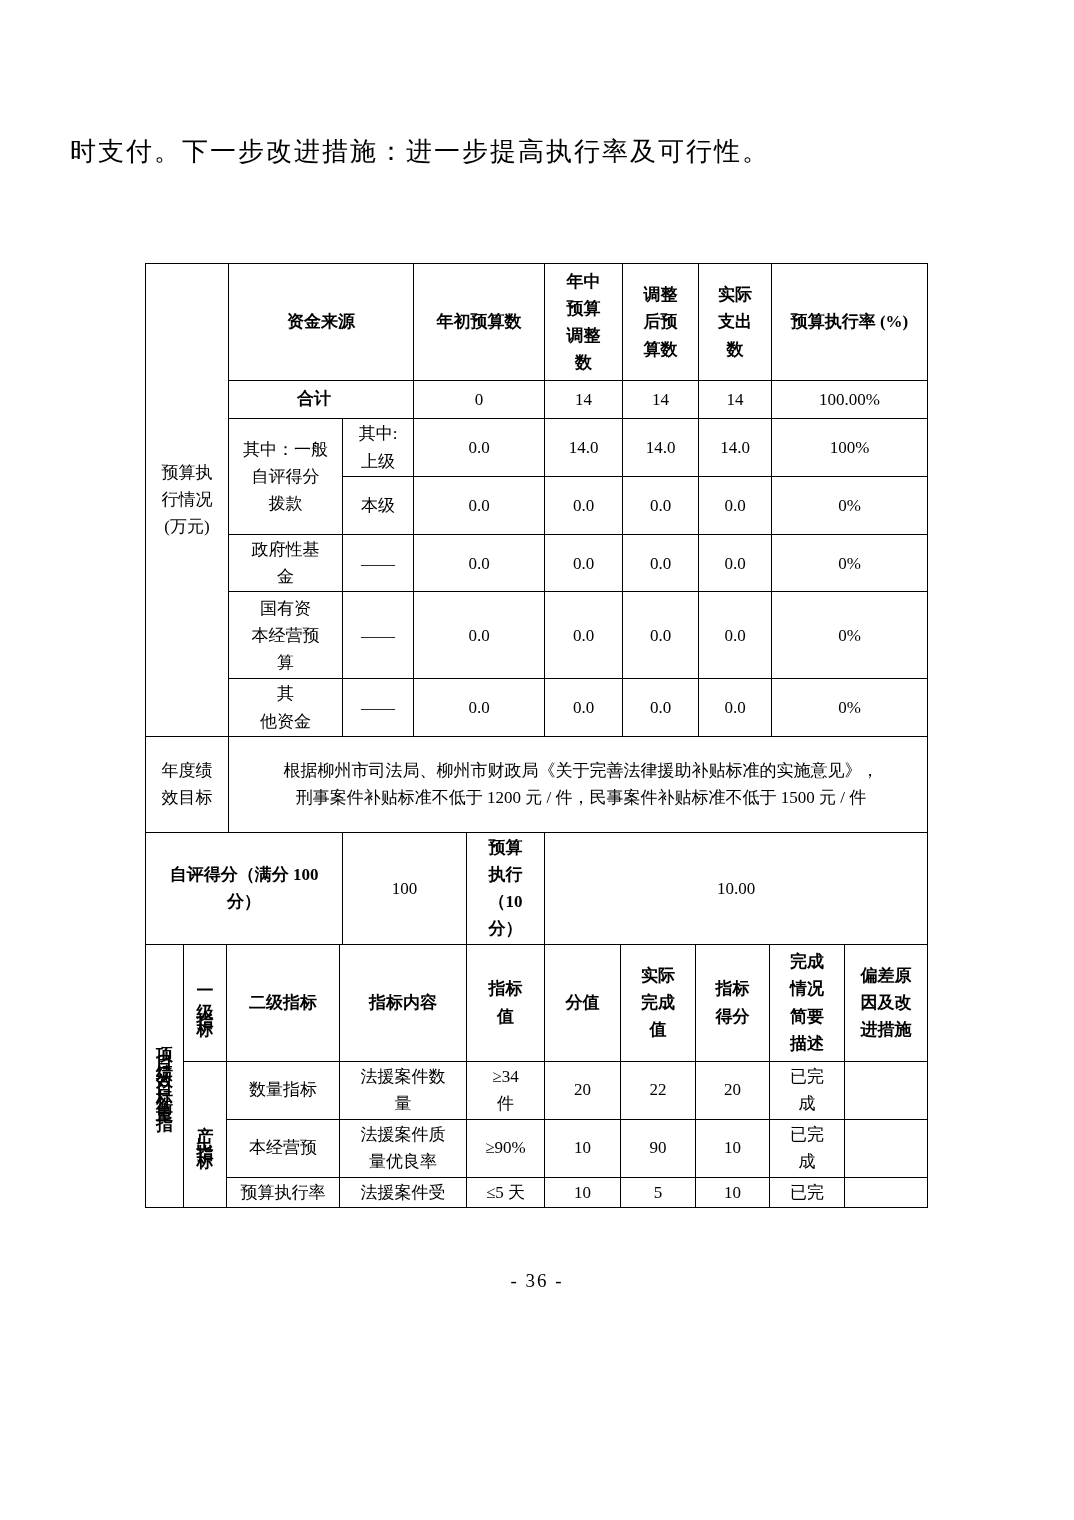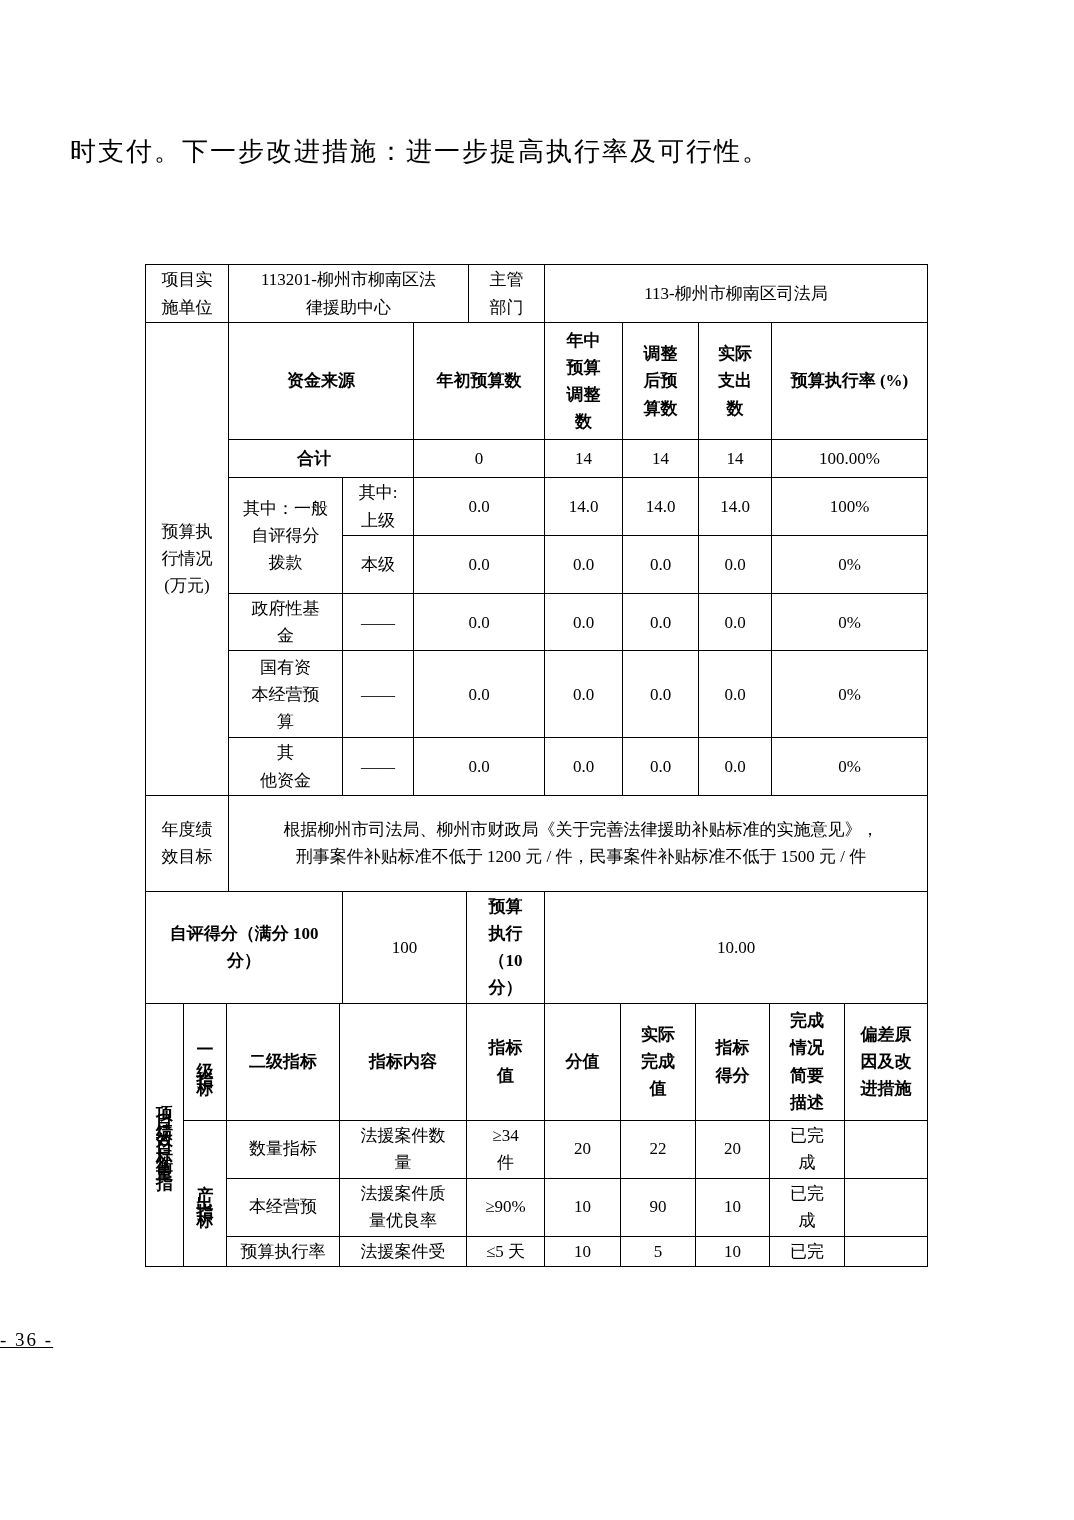--- a/index.html
+++ b/index.html
@@ -22,57 +22,48 @@
     border:1px solid #000;
     text-align:center; vertical-align:middle;
     font-size:17px; line-height:1.6;
     padding:1px 4px;
     white-space:pre-line;
     overflow:hidden;
     word-break:break-all;
   }
   .b { font-weight:bold; }
   .l { text-align:left; }
-  .r { text-align:right; padding-right:18px !important; }
+  .r { text-align:right; padding-right:18px !important;font-family:Liberation Mono, monospace; }
   .vb { vertical-align:bottom; }
   .vt { vertical-align:top; }
   .title-cell { font-size:30px; font-weight:bold; letter-spacing:1px; }
   .vtext {
     writing-mode:vertical-lr; text-orientation:upright;
     letter-spacing:0.5em; font-weight:bold; display:inline-block;
   }
-  .pagenum { margin:62px 0 0 0; width:1074px; text-align:left; font-size:19px; letter-spacing:2px;text-decoration:underline; }
+  .pagenum { margin:62px 0 0 0; width:1074px; text-align:center; font-size:19px; letter-spacing:2px; }
 </style>
 </head>
 <body>
 
 <div>
 
   <p class="lead">时支付。下一步改进措施：进一步提高执行率及可行性。</p>
 
   <div class="doc">
 
 
     <table class="tbl">
       <colgroup>
         <col style="width:83px">
           <col style="width:240px">
           <col style="width:76px">
           <col style="width:383px">
       </colgroup>
       <tbody>
-      <tr style="height:58px">
-        <td>项目实
-施单位</td>
-        <td>113201-柳州市柳南区法
-律援助中心</td>
-        <td>主管
-部门</td>
-        <td>113-柳州市柳南区司法局</td>
-      </tr>
     </tbody>
       </table>
 
     <table class="tbl">
       <colgroup>
         <col style="width:83px">
           <col style="width:114px">
           <col style="width:71px">
           <col style="width:131px">
         <col style="width:78px">

